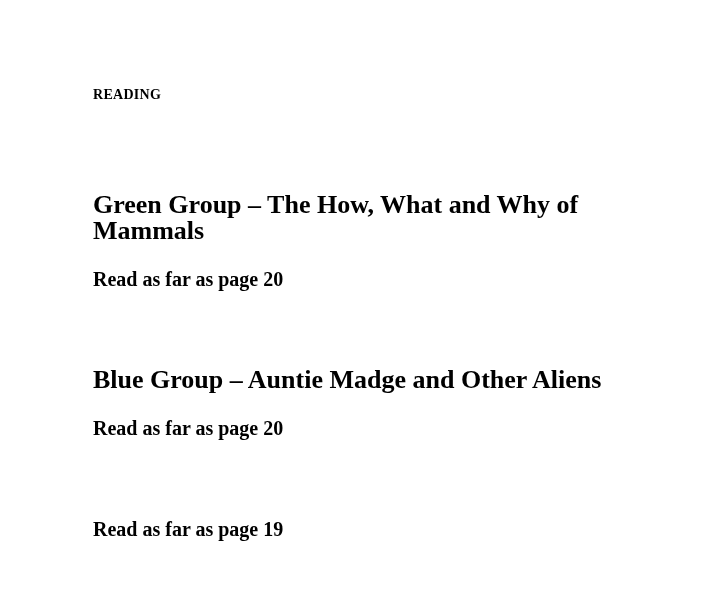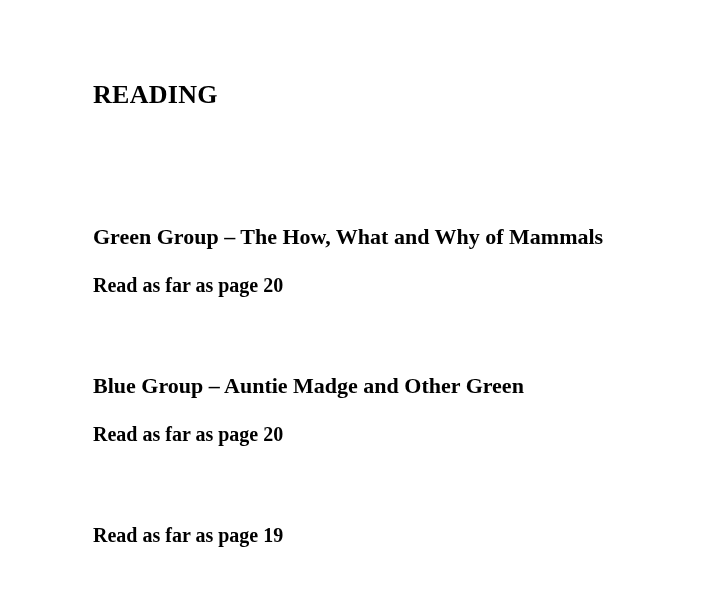--- a/index.html
+++ b/index.html
@@ -16,27 +16,27 @@
     box-sizing: border-box;
     width: 725px;
     height: 605px;
     padding: 82px 40px 0 93px;
     font-family: "Liberation Serif", "DejaVu Serif", serif;
     font-weight: bold;
     color: #000000;
     background: #ffffff;
   }
   .doc-heading {
-    font-size: 26px;
+    font-size: 14px;
     line-height: 26px;
-    margin: 0 0 116px 0;
+    margin: 0 0 84px 0;
     letter-spacing: 0.3px;
   }
   .group-title {
-    font-size: 22px;
+    font-size: 26px;
     line-height: 26px;
     margin: 0 0 22px 0;
   }
   .group-instruction {
     font-size: 20px;
     line-height: 26px;
     margin: 0 0 75px 0;
   }
 </style>
 </head>
@@ -45,21 +45,21 @@
 <div class="page">
 
   <p class="doc-heading">READING</p>
 
   <div>
     <p class="group-title">Green Group – The How, What and Why of Mammals</p>
     <p class="group-instruction">Read as far as page 20</p>
   </div>
 
   <div>
-    <p class="group-title">Blue Group – Auntie Madge and Other Green</p>
+    <p class="group-title">Blue Group – Auntie Madge and Other Aliens</p>
     <p class="group-instruction">Read as far as page 20</p>
   </div>
 
   <div>
     <p class="group-instruction">Read as far as page 19</p>
   </div>
 
 </div>
 
 </body></html>

